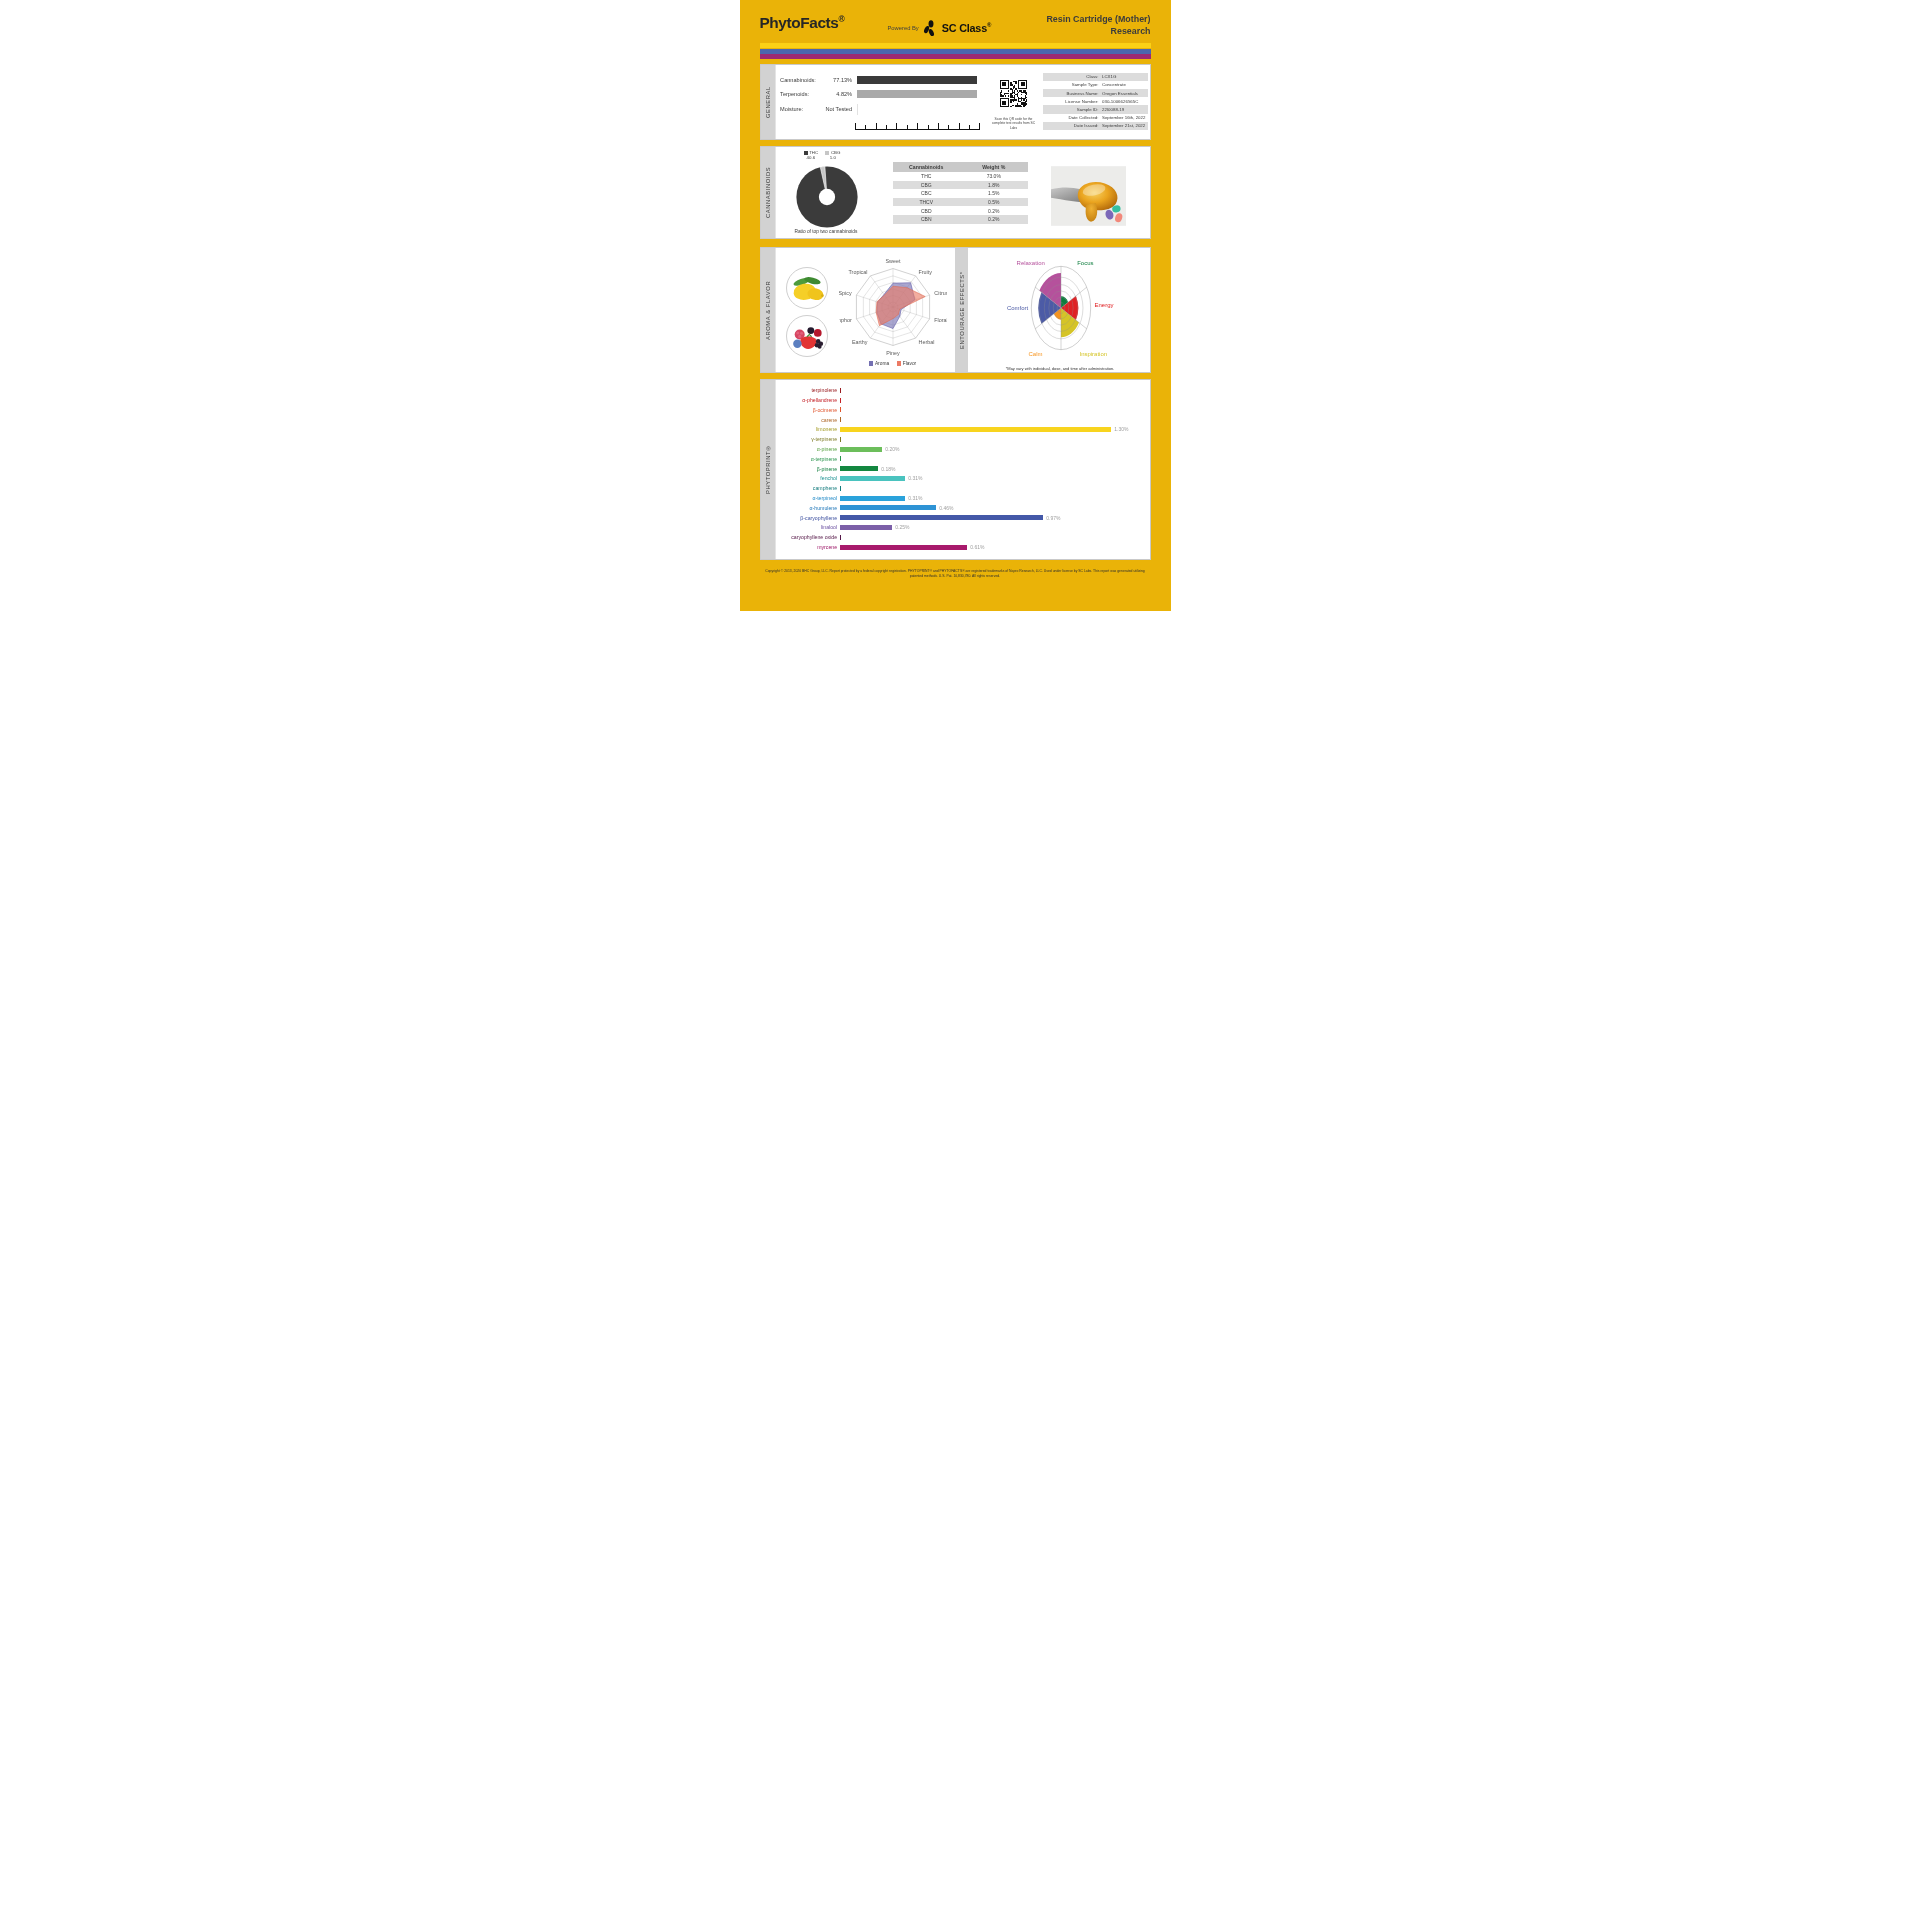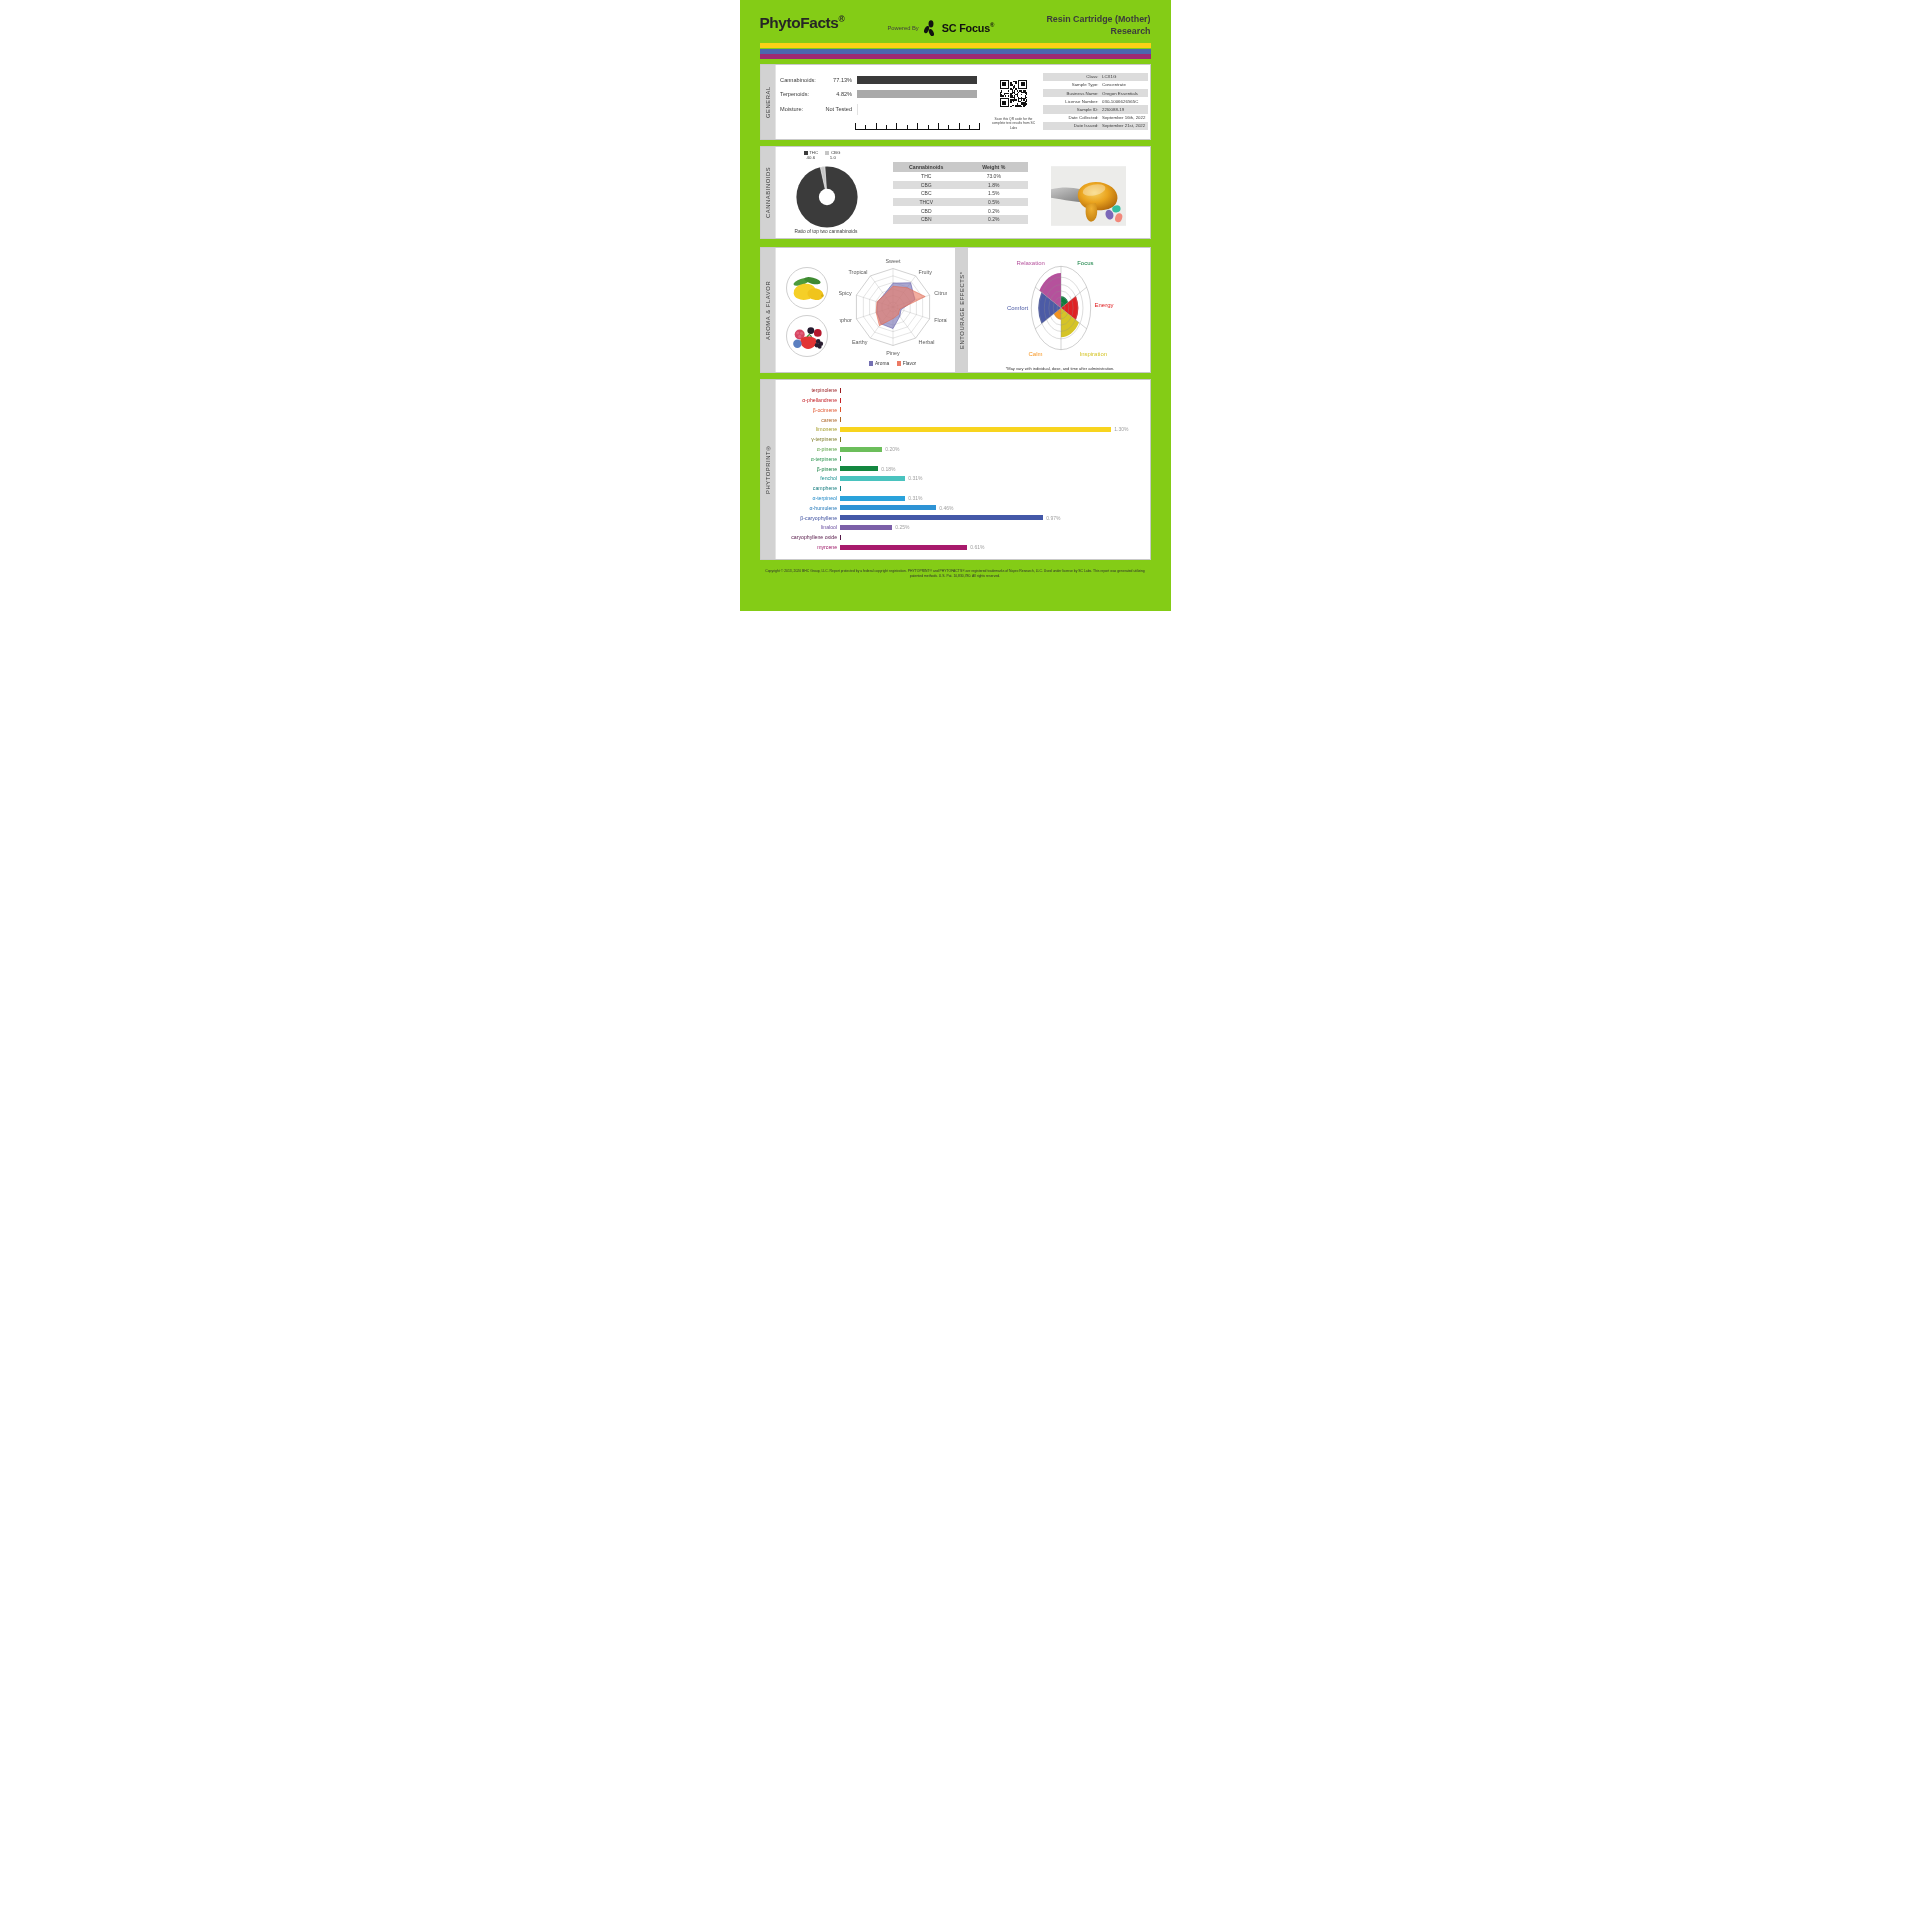--- a/index.html
+++ b/index.html
@@ -1,17 +1,17 @@
 <!DOCTYPE html>
 <html style="font-size:6.2px"><head>
 <meta charset="utf-8">
 <style>
   html,body{margin:0;padding:0;background:#fff;}
   body{font-family:"Liberation Sans","DejaVu Sans",sans-serif;color:#3b3b3b;}
-  .page{position:relative;width:431px;height:611px;background:#84cc16;overflow:hidden;margin:0 auto;}
+  .page{position:relative;width:431px;height:611px;background:#eab308;overflow:hidden;margin:0 auto;}
   sup{font-size:55%;}
 
   
   .brand{position:absolute;left:20px;top:14px;font-size:15.4px;font-weight:bold;letter-spacing:-0.4px;color:#262626;}
   .powered{position:absolute;left:148px;top:20px;display:flex;align-items:center;gap:3.5px;}
   .powered-text{font-size:5.8px;color:#3f3f3f;}
   .sclabs-name{font-size:10.8px;font-weight:bold;color:#111;letter-spacing:-0.2px;}
   .product-title{position:absolute;right:20px;top:13px;text-align:right;font-size:8.9px;font-weight:bold;color:#3c3c3c;line-height:1.4;}
 
   .stripe{position:absolute;left:20px;width:391px;height:5px;}
@@ -90,21 +90,21 @@
 <div class="page">
 
   <div class="brand"><span>PhytoFacts</span><sup>®</sup></div>
   <div class="powered">
     <span class="powered-text">Powered By</span>
     <svg width="16" height="16" viewBox="0 0 40 40">
       <ellipse cx="22.5" cy="9.5" rx="6.2" ry="9" fill="#111"></ellipse>
       <ellipse cx="11.5" cy="24" rx="5.4" ry="9.6" fill="#111" transform="rotate(24 11.5 24)"></ellipse>
       <ellipse cx="23.5" cy="31.5" rx="5.4" ry="9.6" fill="#111" transform="rotate(-24 23.5 31.5)"></ellipse>
     </svg>
-    <span class="sclabs-name"><span>SC Focus</span><sup>®</sup></span>
+    <span class="sclabs-name"><span>SC Class</span><sup>®</sup></span>
   </div>
   <div class="product-title">
     <div>Resin Cartridge (Mother)</div>
     <div>Research</div>
   </div>
 
   <div class="stripe stripe-0" style="background: rgb(251, 209, 22);"></div>
   <div class="stripe stripe-1" style="background: rgb(76, 103, 174);"></div>
   <div class="stripe stripe-2" style="background: rgb(158, 42, 114);"></div>
 

